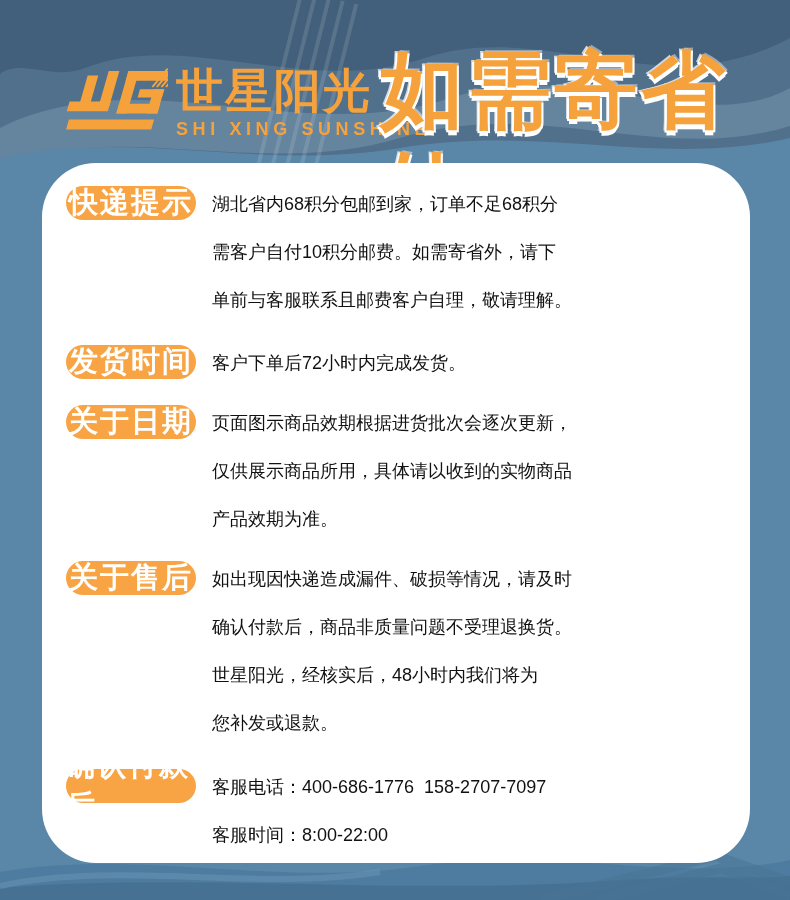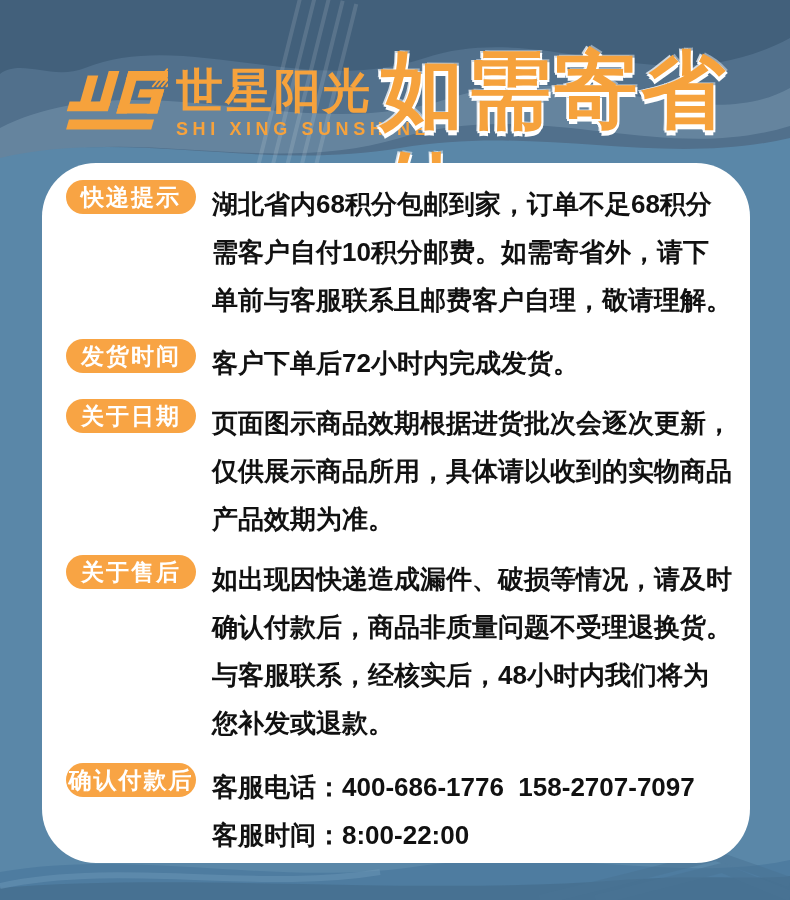--- a/index.html
+++ b/index.html
@@ -25,26 +25,26 @@
   
   .card{
     position:absolute;left:42px;top:163px;width:708px;height:700px;
     background:var(--card);border-radius:54px;
     padding:17px 12px 0 24px;box-sizing:border-box;
   }
   .row{display:flex;gap:16px;margin-bottom:12px;}
   .row:nth-child(1){margin-bottom:15px;}
   .row:nth-child(4){margin-bottom:16px;}
   .badge{
-    flex:0 0 auto;width:130px;height:34px;margin-top:0;
+    flex:0 0 auto;width:130px;height:34px;margin-top:6px;
     background:var(--badge);border-radius:17px;
-    color:#fff;font-size:23px;font-weight:700;letter-spacing:2px;
+    color:#fff;font-size:29px;font-weight:700;letter-spacing:2px;
     display:flex;align-items:center;justify-content:center;
   }
-  .lines{font-size:26px;font-weight:700;color:var(--text);line-height:48px;min-width:0;}
+  .lines{font-size:18px;font-weight:400;color:var(--text);line-height:48px;min-width:0;}
   .line{white-space:pre;}
 </style>
 </head>
 <body>
 
 <div class="stage">
 
   <svg class="bg" width="790" height="900" viewBox="0 0 790 900" preserveAspectRatio="none" aria-hidden="true">
     <rect width="790" height="900" fill="#5A87A8"></rect>
 
@@ -125,21 +125,21 @@
             <div class="line">仅供展示商品所用，具体请以收到的实物商品</div>
             <div class="line">产品效期为准。</div>
           </div>
   </section>
 
   <section class="row">
     <span class="badge">关于售后</span>
     <div class="lines">
             <div class="line">如出现因快递造成漏件、破损等情况，请及时</div>
             <div class="line">确认付款后，商品非质量问题不受理退换货。</div>
-            <div class="line">与客服联系，经核实后，48小时内我们将为</div>
+            <div class="line">世星阳光，经核实后，48小时内我们将为</div>
             <div class="line">您补发或退款。</div>
           </div>
   </section>
 
   <section class="row">
     <span class="badge">确认付款后</span>
     <div class="lines">
             <div class="line">客服电话：400-686-1776  158-2707-7097</div>
             <div class="line">客服时间：8:00-22:00</div>
           </div>

